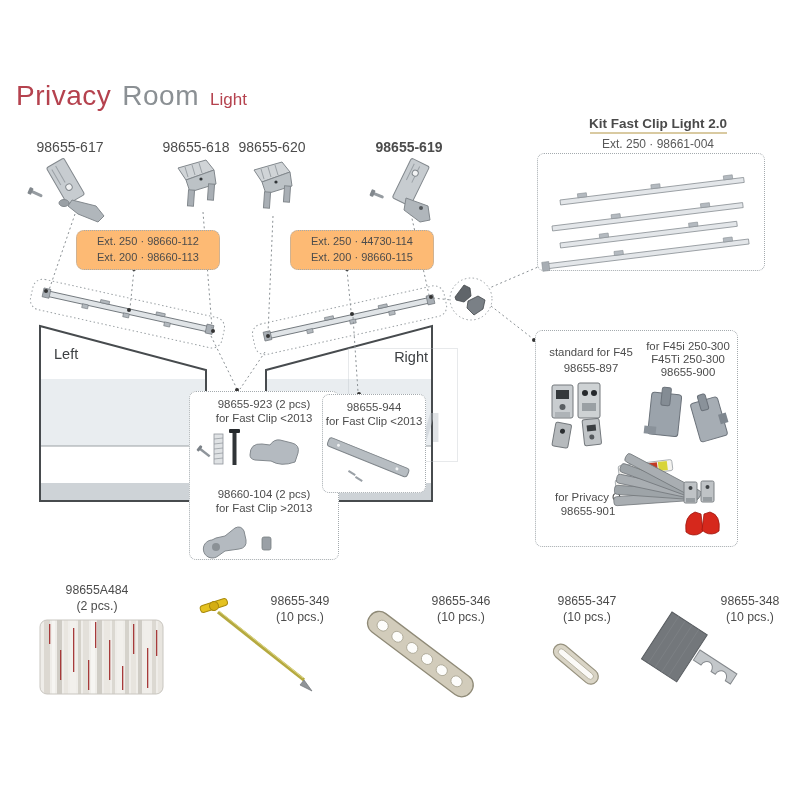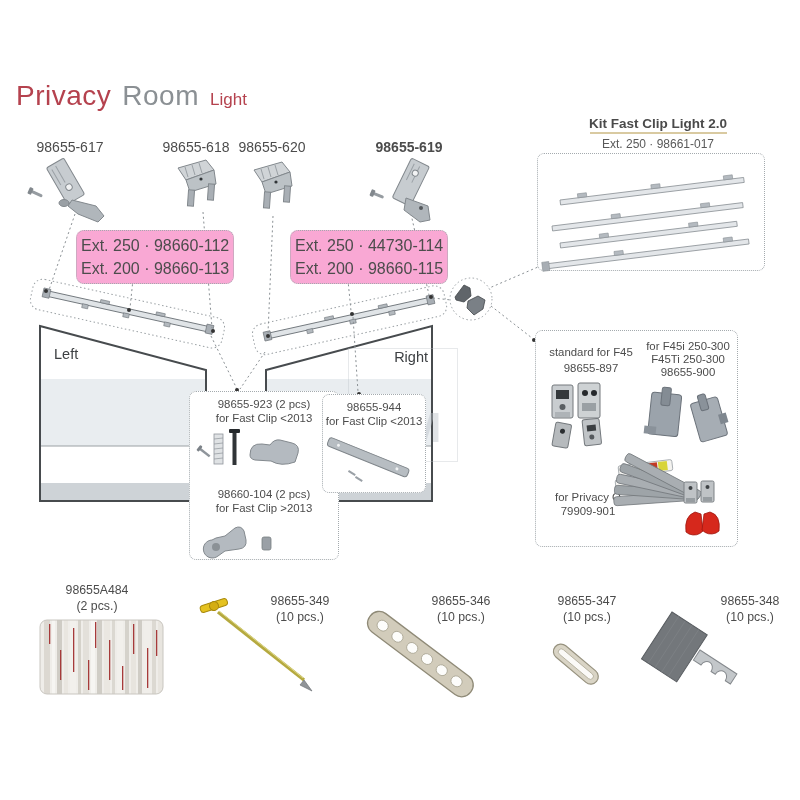--- a/index.html
+++ b/index.html
@@ -11,22 +11,22 @@
   #icon-layer{z-index:3;}
   .box{z-index:2;background:#fff;border:1px dotted #a4aaae;border-radius:7px;}
   
   .title-wrap{left:16px;top:80px;display:flex;align-items:baseline;gap:11px;z-index:4;}
   .title-main{font-size:28px;color:#b5424e;letter-spacing:0.5px;}
   .title-sub{font-size:28px;color:#8b9094;letter-spacing:0.5px;}
   .title-small{font-size:17px;color:#b5424e;}
   
   .plabel{font-size:14px;color:#4c4c4c;transform:translateX(-50%);white-space:nowrap;z-index:4;}
   
-  .extbox{border:1px dotted #a4aaae;border-radius:8px;background:#f9a8d4;padding:3px 4px;
-          font-size:16px;line-height:1.45;text-align:center;color:#4c4c4c;z-index:2;white-space:nowrap;}
+  .extbox{border:1px dotted #a4aaae;border-radius:8px;background:#fdba74;padding:3px 20px;
+          font-size:11px;line-height:1.45;text-align:center;color:#4c4c4c;z-index:2;white-space:nowrap;}
   
   .kit-title{left:658px;top:116px;transform:translateX(-50%);font-weight:bold;font-size:13.5px;color:#4a4a4a;white-space:nowrap;z-index:4;}
   .kit-underline{left:590px;top:132px;width:137px;height:2px;background:#d9caa1;z-index:4;}
   .kit-sub{left:658px;top:137px;transform:translateX(-50%);font-size:12px;color:#595959;white-space:nowrap;z-index:4;}
   
   .panel-lab{font-size:14.5px;color:#3d4043;z-index:4;}
   
   .cline{position:absolute;left:0;width:100%;text-align:center;font-size:11.4px;color:#4c4c4c;white-space:nowrap;}
   .red{color:#d93025;}
   
@@ -133,21 +133,21 @@
     <div class="cline" style="top:6px;">98655-944</div>
     <div class="cline" style="top:20px;">for Fast Clip &lt;2013</div>
   </div>
   <div class="abs box" style="left:535px;top:330px;width:201px;height:215px;">
     <div class="rline" style="left:2px;top:15px;width:106px;">standard for F45</div>
     <div class="rline" style="left:2px;top:31px;width:106px;">98655-897</div>
     <div class="rline" style="left:104px;top:9px;width:96px;">for F45i 250-300</div>
     <div class="rline" style="left:104px;top:22px;width:96px;">F45Ti 250-300</div>
     <div class="rline" style="left:104px;top:35px;width:96px;">98655-900</div>
     <div class="rline red" style="left:6px;top:160px;width:92px;">for Privacy O</div>
-    <div class="rline red" style="left:6px;top:174px;width:92px;">79909-901</div>
+    <div class="rline red" style="left:6px;top:174px;width:92px;">98655-901</div>
   </div>
 
   <div class="abs extbox" style="left:76px;top:230px;">
     <div>Ext. 250 · 98660-112</div>
     <div>Ext. 200 · 98660-113</div>
   </div>
   <div class="abs extbox" style="left:290px;top:230px;">
     <div>Ext. 250 · 44730-114</div>
     <div>Ext. 200 · 98660-115</div>
   </div>
@@ -437,21 +437,21 @@
     <span class="title-small">Light</span>
   </div>
 
   <div class="abs plabel" style="left:70px;top:139px;">98655-617</div>
   <div class="abs plabel" style="left:196px;top:139px;">98655-618</div>
   <div class="abs plabel" style="left:272px;top:139px;">98655-620</div>
   <div class="abs plabel" style="left:409px;top:139px;font-weight:bold;">98655-619</div>
 
   <div class="abs kit-title">Kit Fast Clip Light 2.0</div>
   <div class="abs kit-underline"></div>
-  <div class="abs kit-sub">Ext. 250 · 98661-017</div>
+  <div class="abs kit-sub">Ext. 250 · 98661-004</div>
 
   <div class="abs panel-lab" style="left:54px;top:346px;">Left</div>
   <div class="abs panel-lab" style="left:428px;top:349px;transform:translateX(-100%);text-align:right;">Right</div>
 
   <div class="abs wm-box"></div>
   <div class="abs wm-t" style="left:368px;top:404px;">AM</div>
 
   <div class="abs blabel" style="left:97px;top:583px;">
     <div>98655A484</div>
     <div>(2 pcs.)</div>

